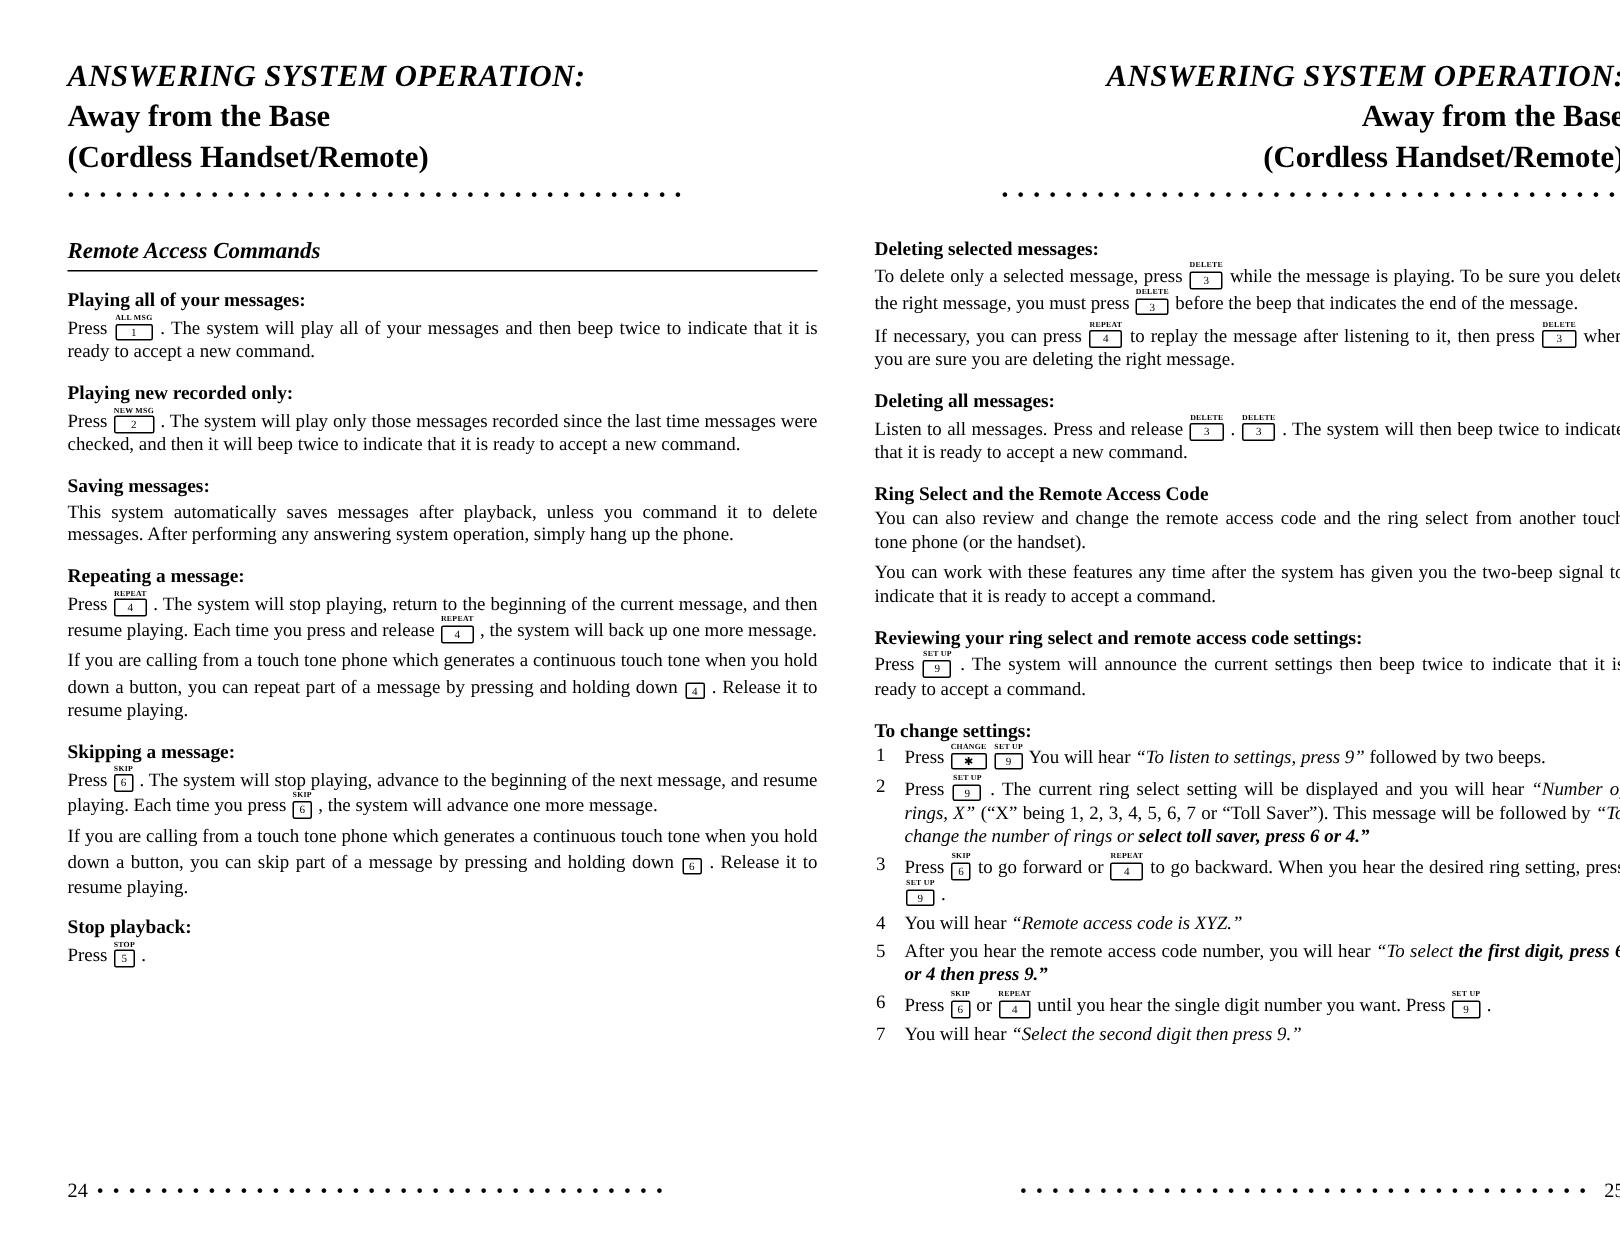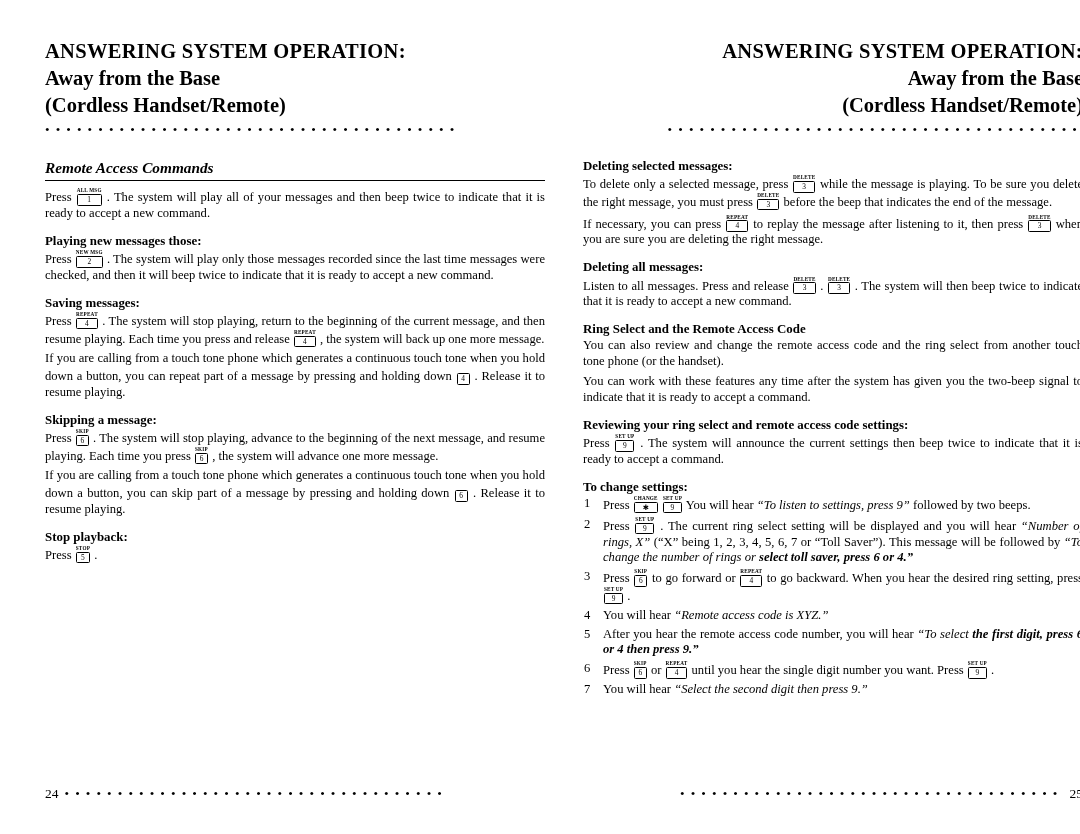--- a/index.html
+++ b/index.html
@@ -12,21 +12,21 @@
   }
   .page{position:relative;width:1080px;height:834px;}
 
   .col{position:absolute;top:0;width:500px;height:834px;}
   .col-left{left:45px;}
   .col-right{left:583px;}
 
   
   .hdr{margin-top:38px;}
   .hdr h1{
-    font-size:20.5px;font-weight:bold;
+    font-size:20.5px;font-style:italic;font-weight:bold;
     letter-spacing:.3px;margin:0;line-height:1.32;
   }
   .hdr h2{
     font-size:20.5px;font-weight:bold;
     margin:0;line-height:1.32;
   }
   .col-right .hdr{text-align:right;}
   .col-left .hdr{text-align:left;}
 
   .dotrule{height:10px;margin-top:6px;}
@@ -107,24 +107,27 @@
       <h2>(Cordless Handset/Remote)</h2>
     </div>
 
     <div class="dotrule">
       <span class="dots">•••••••••••••••••••••••••••••••••••••••</span>
     </div>
 
     <div class="body">
       <div class="section-title">Remote Access Commands</div>
       <div id="left-blocks">
+          <div class="sub">Playing all of your messages:</div>
           <p>Press <span class="key"><span class="cap">ALL MSG</span><span class="box">1</span></span> . The system will play all of your messages and then beep twice to indicate that it is ready to accept a new command.</p>
-          <div class="sub">Playing new messages those:</div>
+          <div class="sub">Playing new recorded only:</div>
           <p>Press <span class="key"><span class="cap">NEW MSG</span><span class="box">2</span></span> . The system will play only those messages recorded since the last time messages were checked, and then it will beep twice to indicate that it is ready to accept a new command.</p>
           <div class="sub">Saving messages:</div>
+          <p>This system automatically saves messages after playback, unless you command it to delete messages. After performing any answering system operation, simply hang up the phone.</p>
+          <div class="sub">Repeating a message:</div>
           <p>Press <span class="key"><span class="cap">REPEAT</span><span class="box">4</span></span> . The system will stop playing, return to the beginning of the current message, and then resume playing. Each time you press and release <span class="key"><span class="cap">REPEAT</span><span class="box">4</span></span> , the system will back up one more message.</p>
           <p>If you are calling from a touch tone phone which generates a continuous touch tone when you hold down a button, you can repeat part of a message by pressing and holding down <span class="key nocap"><span class="cap">X</span><span class="box">4</span></span> . Release it to resume playing.</p>
           <div class="sub">Skipping a message:</div>
           <p>Press <span class="key"><span class="cap">SKIP</span><span class="box">6</span></span> . The system will stop playing, advance to the beginning of the next message, and resume playing. Each time you press <span class="key"><span class="cap">SKIP</span><span class="box">6</span></span> , the system will advance one more message.</p>
           <p>If you are calling from a touch tone phone which generates a continuous touch tone when you hold down a button, you can skip part of a message by pressing and holding down <span class="key nocap"><span class="cap">X</span><span class="box">6</span></span> . Release it to resume playing.</p>
           <div class="sub">Stop playback:</div>
           <p>Press <span class="key"><span class="cap">STOP</span><span class="box">5</span></span> .</p>
         </div>
     </div>
 

